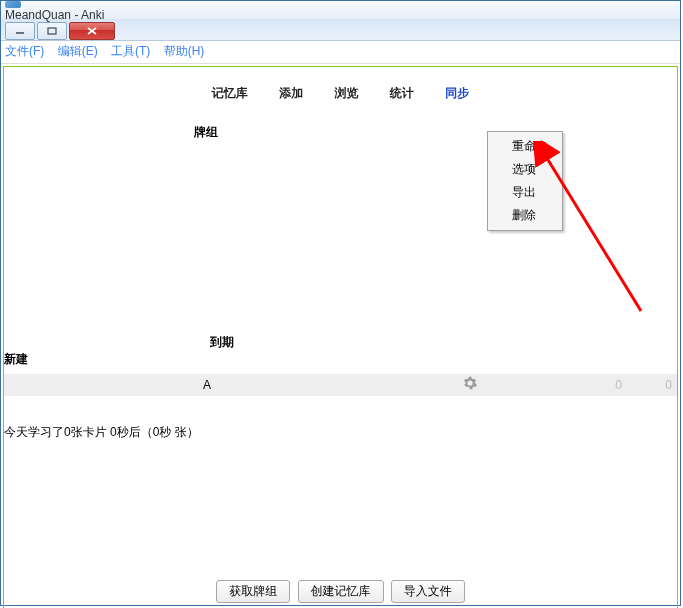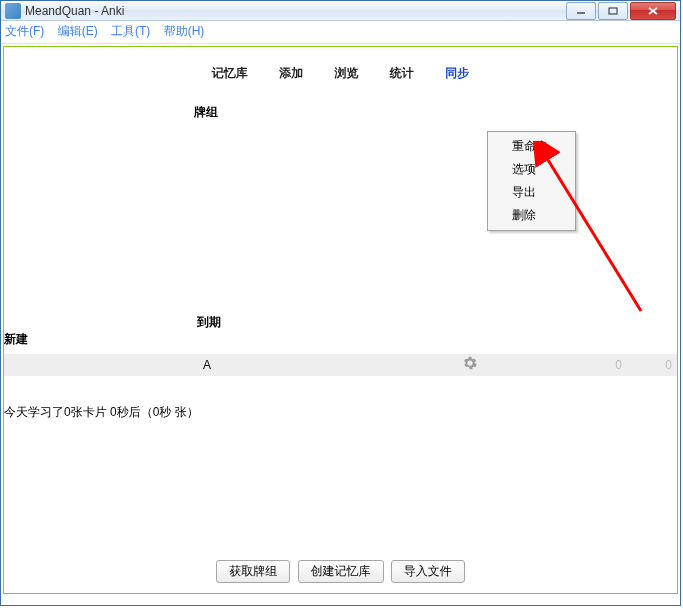--- a/index.html
+++ b/index.html
@@ -15,28 +15,29 @@
   }
   .window {
     border: 1px solid #3a6ea5;
     width: 681px;
     height: 606px;
     position: relative;
     box-sizing: border-box;
     background: #fff;
   }
   .titlebar {
-    height: 20px;
+    height: 40px;
     background: linear-gradient(to bottom, #f7fbff 0%, #e6eef8 45%, #d9e6f5 46%, #e9f2fb 100%);
     border-bottom: 1px solid #b9c9dc;
     display: flex;
-    align-items: center;
+    align-items: flex-start;
     padding: 0 4px;
     box-sizing: border-box;
     position: relative;
+    flex-direction: column;
   }
   .app-icon {
     width: 16px;
     height: 16px;
     margin-right: 4px;
     background: linear-gradient(135deg, #6fa8dc 0%, #3d85c6 100%);
     border-radius: 2px;
     display: inline-block;
   }
   .title-text {
@@ -101,21 +102,21 @@
   .top-links a.sync {
     color: #1846c7;
   }
   .deck-header {
     display: flex;
     font-weight: bold;
     padding: 12px 0 6px 0;
     flex-direction: column;
   }
   .deck-header .col-deck { flex: 0 0 210px; padding-left: 190px;}
-  .deck-header .col-due  { width: 50px; text-align: center; margin-left: 180px;}
+  .deck-header .col-due  { width: 50px; text-align: right; margin-left: 180px;}
   .deck-header .col-new  { width: 50px; margin-left: 0;}
   .deck-row {
     display: flex;
     align-items: center;
     background: #eeeeee;
     height: 22px;
     position: relative;
   }
   .deck-row .cell-deck { flex: 0 0 210px; padding-left: 199px;}
   .deck-row .cell-due  { width: 50px; text-align: right; color: #bdbdbd; margin-left: 159px;}
@@ -145,21 +146,21 @@
     background: linear-gradient(to bottom, #fdfdfd, #ececec);
     border: 1px solid #a6a6a6;
     border-radius: 3px;
     margin: 0 2px;
     cursor: pointer;
   }
   .context-menu {
     position: absolute;
     top: 130px;
     left: 486px;
-    width: 89px;
+    width: 76px;
     background: #f5f5f5;
     border: 1px solid #a0a0a0;
     box-shadow: 2px 2px 2px rgba(0,0,0,0.2);
     padding: 3px 2px;
     box-sizing: border-box;
   }
   .context-menu .cm-item {
     padding: 3px 0 3px 22px;
     color: #000;
     cursor: default;

